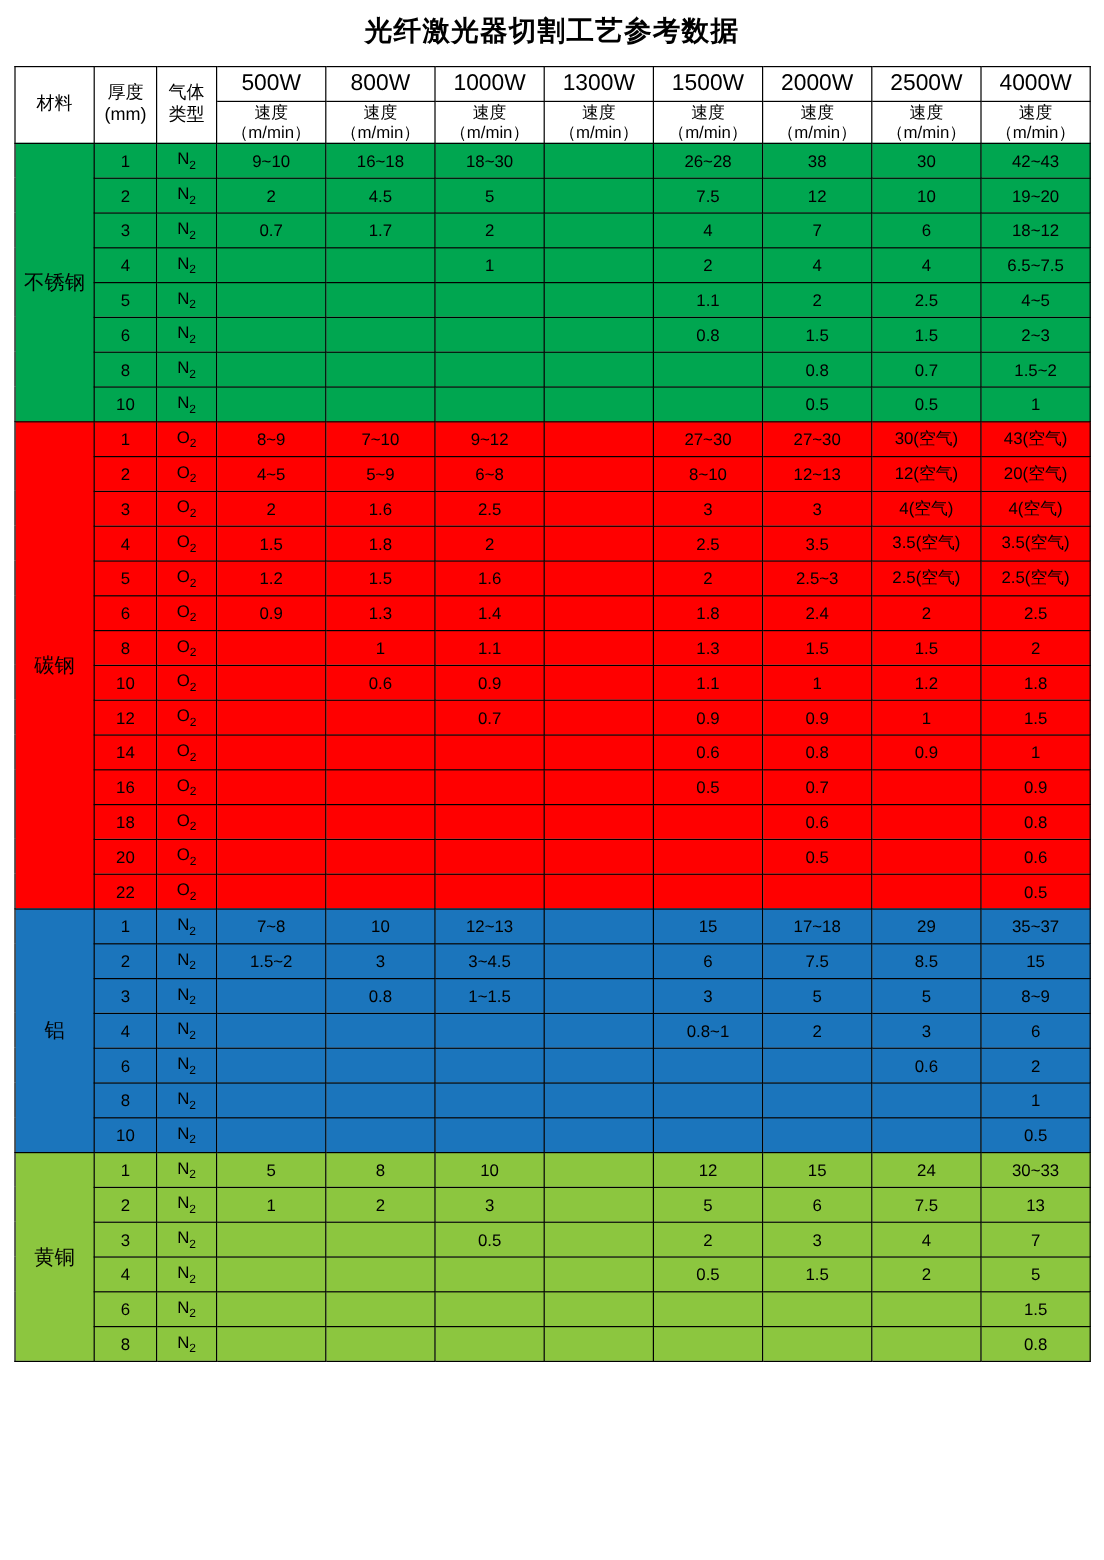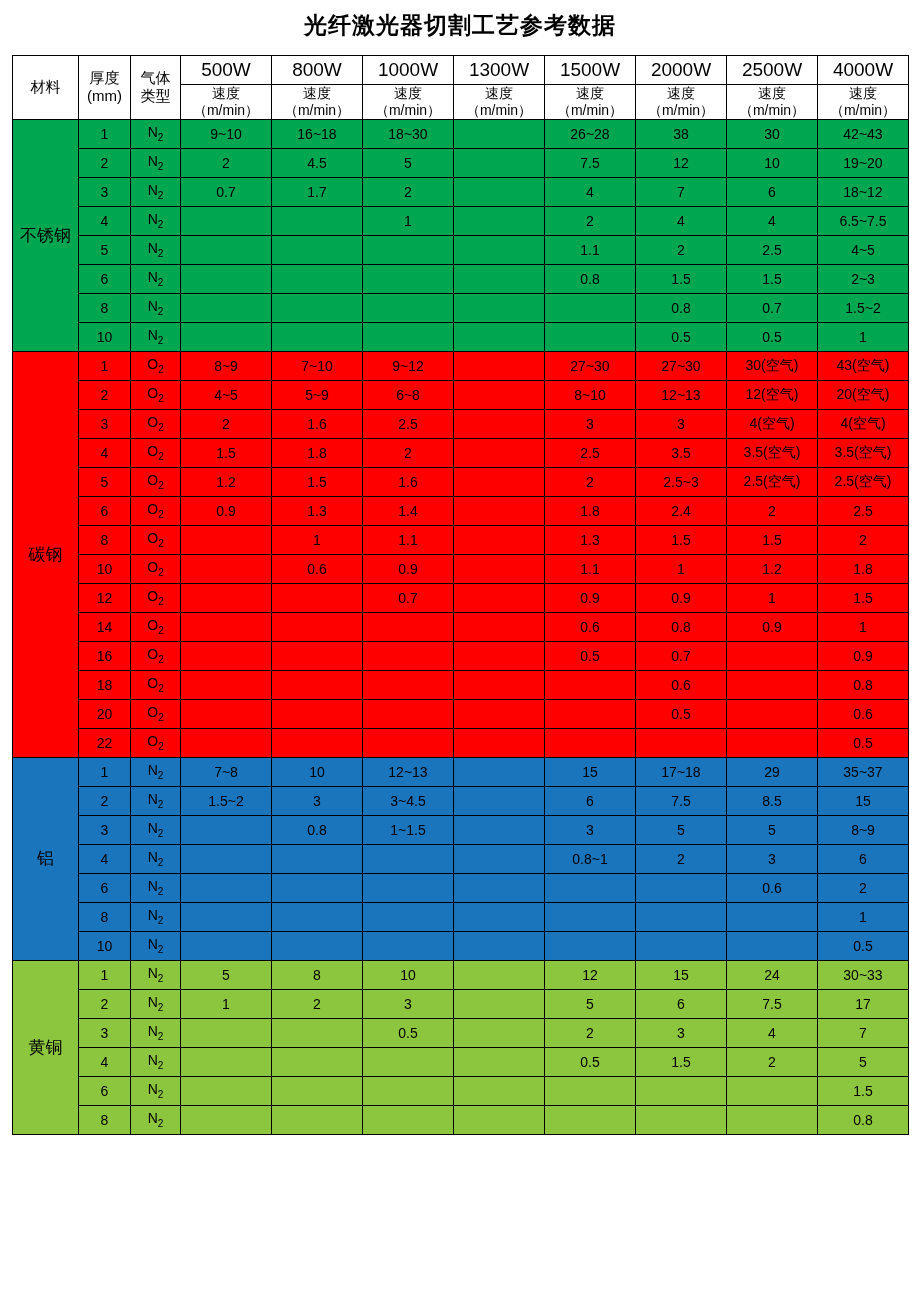--- a/index.html
+++ b/index.html
@@ -533,21 +533,21 @@
         <tr class="r-brass">
           <td>2</td>
           <td>N<span class="sub">2</span></td>
           <td>1</td>
           <td>2</td>
           <td>3</td>
           <td></td>
           <td>5</td>
           <td>6</td>
           <td>7.5</td>
-          <td>17</td>
+          <td>13</td>
         </tr>
         <tr class="r-brass">
           <td>3</td>
           <td>N<span class="sub">2</span></td>
           <td></td>
           <td></td>
           <td>0.5</td>
           <td></td>
           <td>2</td>
           <td>3</td>

